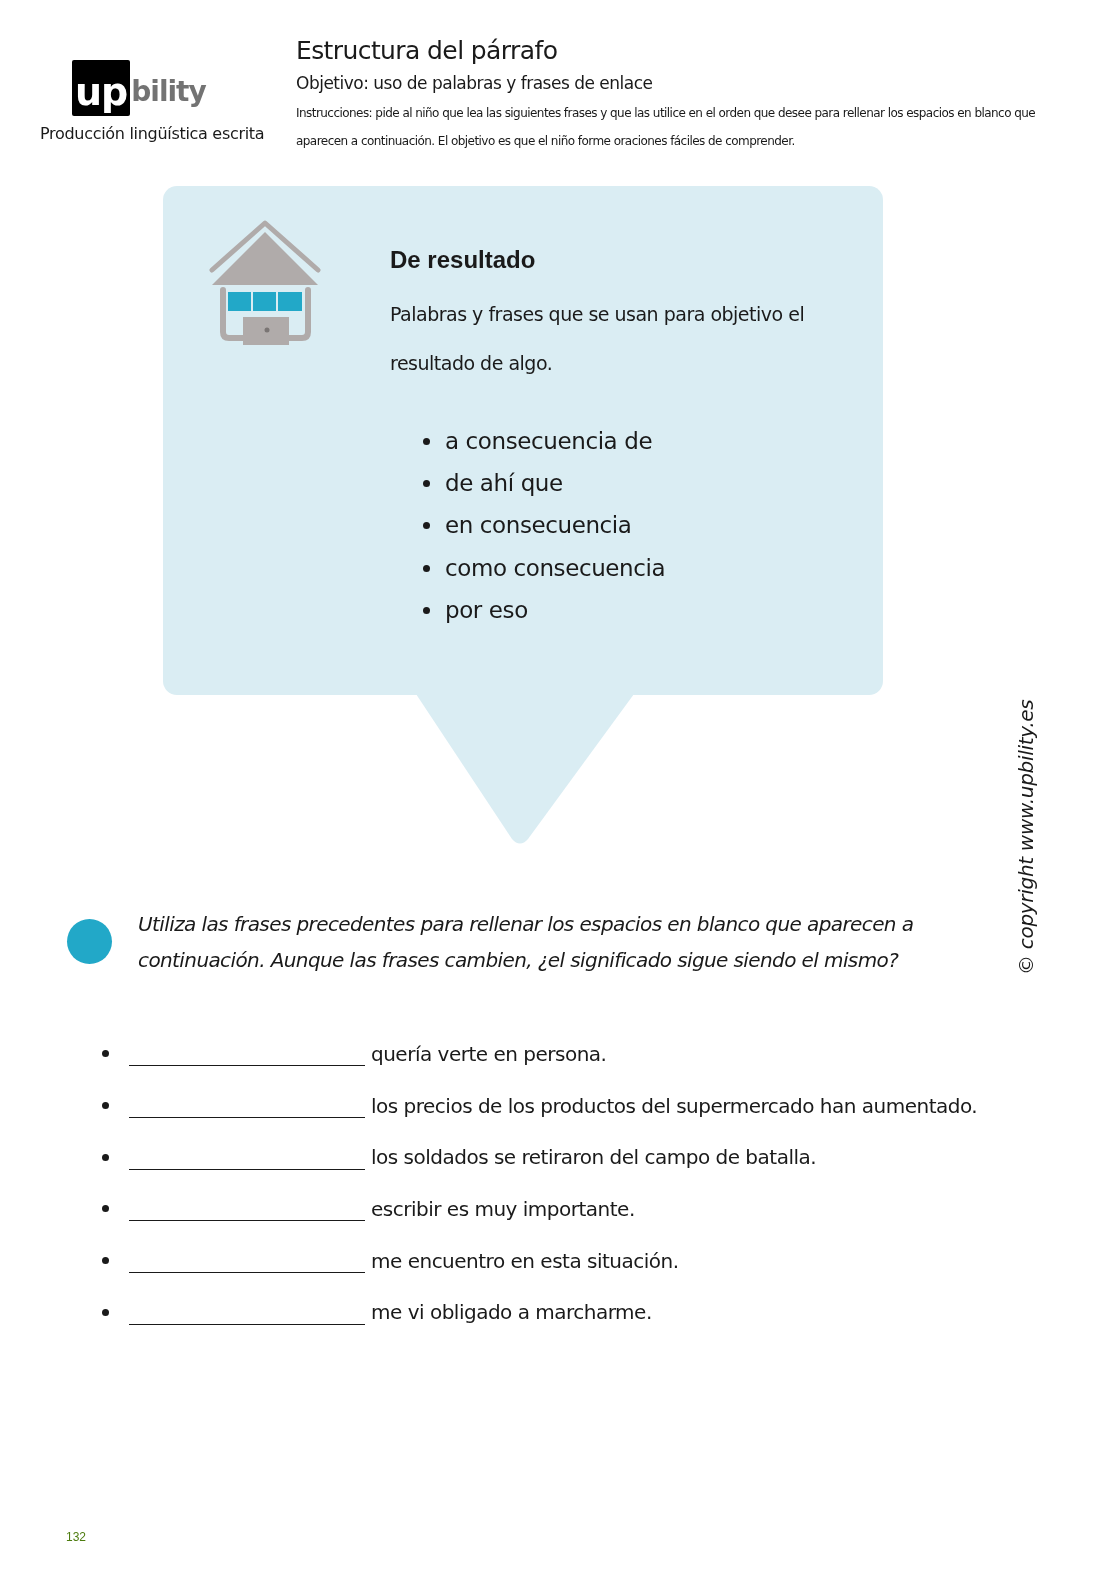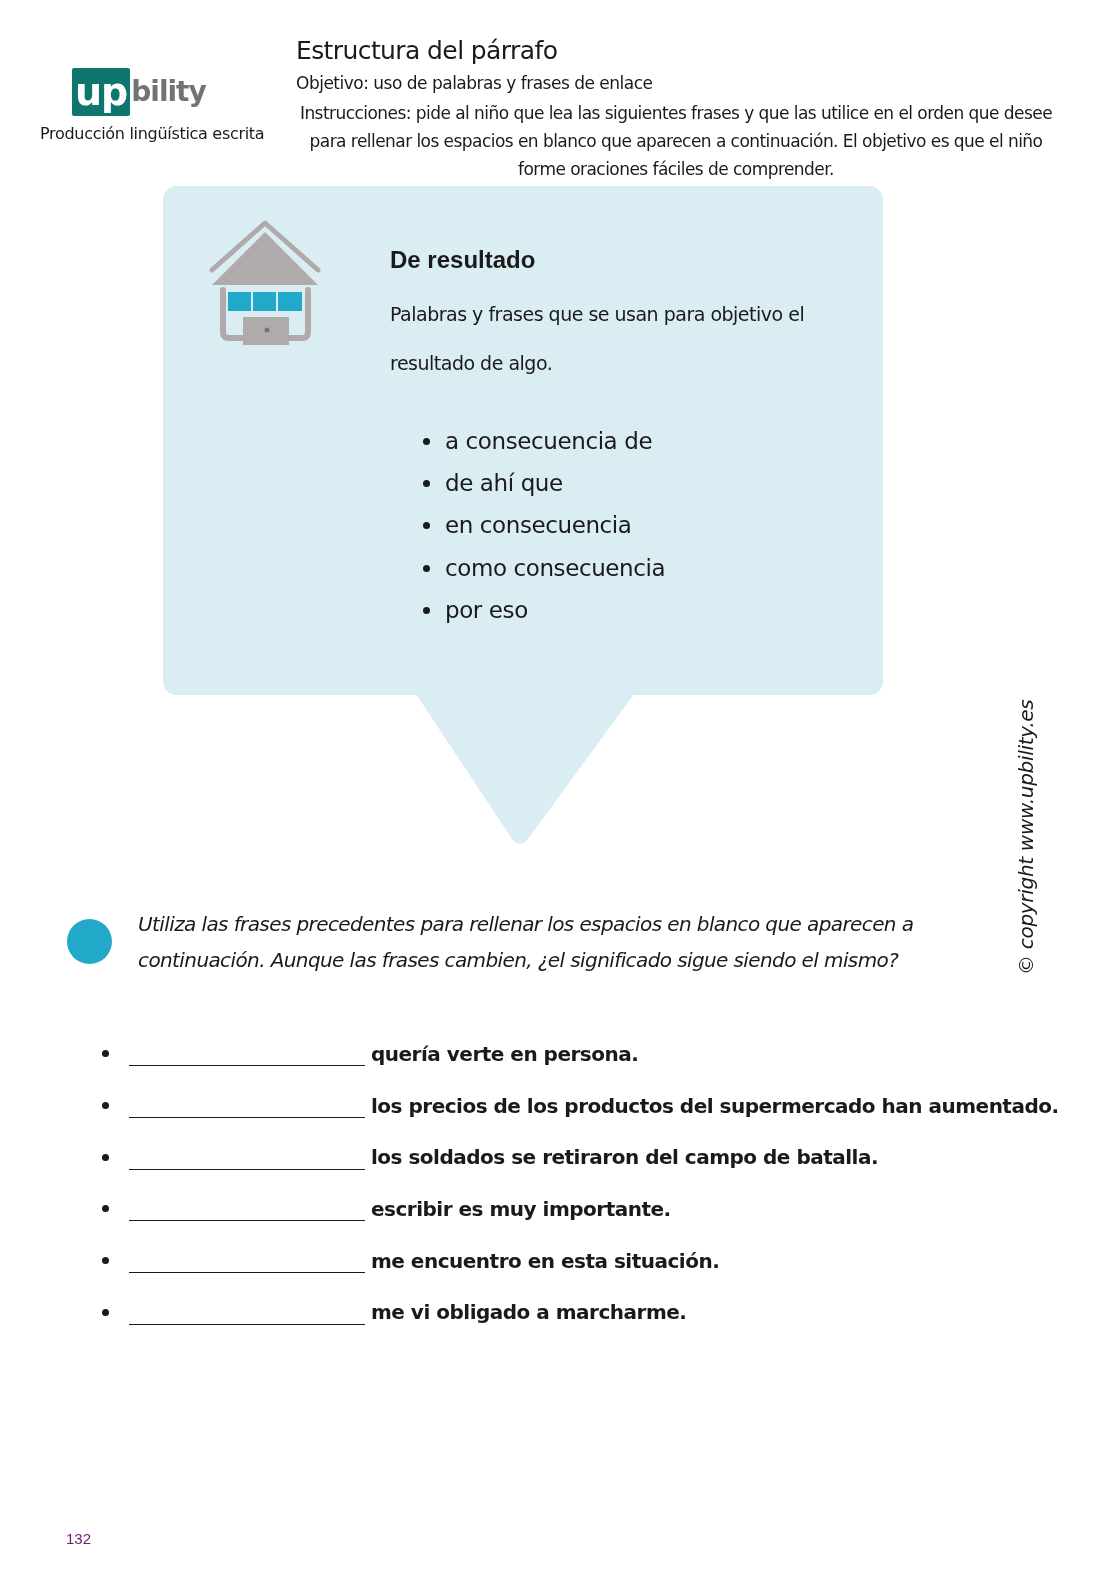--- a/index.html
+++ b/index.html
@@ -1,29 +1,29 @@
 <!DOCTYPE html>
 <html><head>
 <meta charset="utf-8">
 <style>
   html, body { margin: 0; padding: 0; background: #ffffff; }
   body { width: 1115px; height: 1580px; position: relative; overflow: hidden; color: #1a1a1a; }
 
   
   .logo { position: absolute; left: 72px; top: 72px; height: 44px; display: flex; align-items: flex-end; }
-  .logo-up { background: #0f766e; color: #fff; font-family: "DejaVu Sans", sans-serif; font-weight: bold;
-             font-size: 38px; line-height: 40px; padding: 4px 3px 4px 3px; border-radius: 2px; letter-spacing: -1px; }
+  .logo-up { background: #000000; color: #fff; font-family: "DejaVu Sans", sans-serif; font-weight: bold;
+             font-size: 38px; line-height: 40px; padding: 12px 3px 4px 3px; border-radius: 2px; letter-spacing: -1px; }
   .logo-bility { color: #737373; font-family: "DejaVu Sans", sans-serif; font-weight: bold; font-size: 28px;
                  line-height: 40px; padding-bottom: 4px; letter-spacing: -1px; margin-left: 1px; }
   .subtitle { position: absolute; left: 40px; top: 124px; font-size: 16px; font-family: "DejaVu Sans", sans-serif; letter-spacing: -0.3px; }
 
   .hdr-title { position: absolute; left: 296px; top: 36px; font-size: 25px; font-family: "DejaVu Sans", sans-serif; letter-spacing: -0.6px; text-align: center; }
   .hdr-obj { position: absolute; left: 296px; top: 73px; font-size: 17px; font-family: "DejaVu Sans", sans-serif; letter-spacing: -0.5px; }
-  .hdr-inst { position: absolute; left: 296px; top: 99px; width: 760px; font-size: 17px; line-height: 28px;
-              font-family: "DejaVu Sans", sans-serif; letter-spacing: -0.55px; text-align: center; }
+  .hdr-inst { position: absolute; left: 296px; top: 99px; width: 760px; font-size: 12px; line-height: 28px;
+              font-family: "DejaVu Sans", sans-serif; letter-spacing: -0.55px; }
 
   
   .panel { position: absolute; left: 163px; top: 186px; width: 720px; height: 509px; background: #daedf3; border-radius: 14px; }
   .panel-tail { position: absolute; left: 410px; top: 694px; }
   .house { position: absolute; left: 208px; top: 220px; }
   .panel-heading { position: absolute; left: 390px; top: 246px; font-size: 24px; font-weight: bold; font-family: "Liberation Sans", sans-serif; }
   .panel-desc { position: absolute; left: 390px; top: 290px; width: 460px; font-size: 19px; line-height: 49px;
                 font-family: "DejaVu Sans", sans-serif; letter-spacing: -0.5px; }
   .phrase-list { position: absolute; left: 405px; top: 404px; margin: 16px; padding: 0; list-style: none; }
   .phrase-list li { font-size: 23px; line-height: 42.2px; font-family: "DejaVu Sans", sans-serif; letter-spacing: -0.4px; position: relative; padding-left: 24px; }
@@ -32,25 +32,25 @@
   
   .copyright { position: absolute; left: 1014px; top: 975px; transform: rotate(-90deg); transform-origin: 0 0;
                font-size: 20px; font-style: italic; font-family: "DejaVu Sans", sans-serif; white-space: nowrap; letter-spacing: -0.3px; }
 
   
   .dot { position: absolute; left: 67px; top: 919px; width: 45px; height: 45px; border-radius: 50%; background: #22a8c8; }
   .exercise { position: absolute; left: 138px; top: 906px; width: 790px; font-size: 20px; line-height: 36px; font-style: italic;
               font-family: "DejaVu Sans", sans-serif; letter-spacing: -0.6px; }
 
   
-  .sentences { position: absolute; left: 100px; top: 1028px; margin: 0; padding: 0; list-style: none; font-weight: bold; }
+  .sentences { position: absolute; left: 100px; top: 1028px; margin: 0; padding: 0; list-style: none; }
   .sentences li { height: 51.7px; display: flex; align-items: center; font-size: 20px; font-family: "DejaVu Sans", sans-serif; letter-spacing: -0.5px; }
   .bullet { width: 7px; height: 7px; border-radius: 50%; background: #1a1a1a; margin-right: 20px; margin-left: 2px; }
   .blank { display: inline-block; width: 236px; border-bottom: 1.5px solid #1a1a1a; height: 20px; margin-right: 6px; align-self: center; transform: translateY(2px); }
-  .page-num { position: absolute; left: 66px; top: 1530px; font-size: 15px; font-family: "Liberation Sans", sans-serif; color: #701a75; }
+  .page-num { position: absolute; left: 66px; top: 1530px; font-size: 12px; font-family: "Liberation Sans", sans-serif; color: #4d7c0f; }
 </style>
 </head>
 <body>
 
 <div class="logo">
   <span class="logo-up">up</span>
   <span class="logo-bility">bility</span>
 </div>
 <div class="subtitle">Producción lingüística escrita</div>
 

